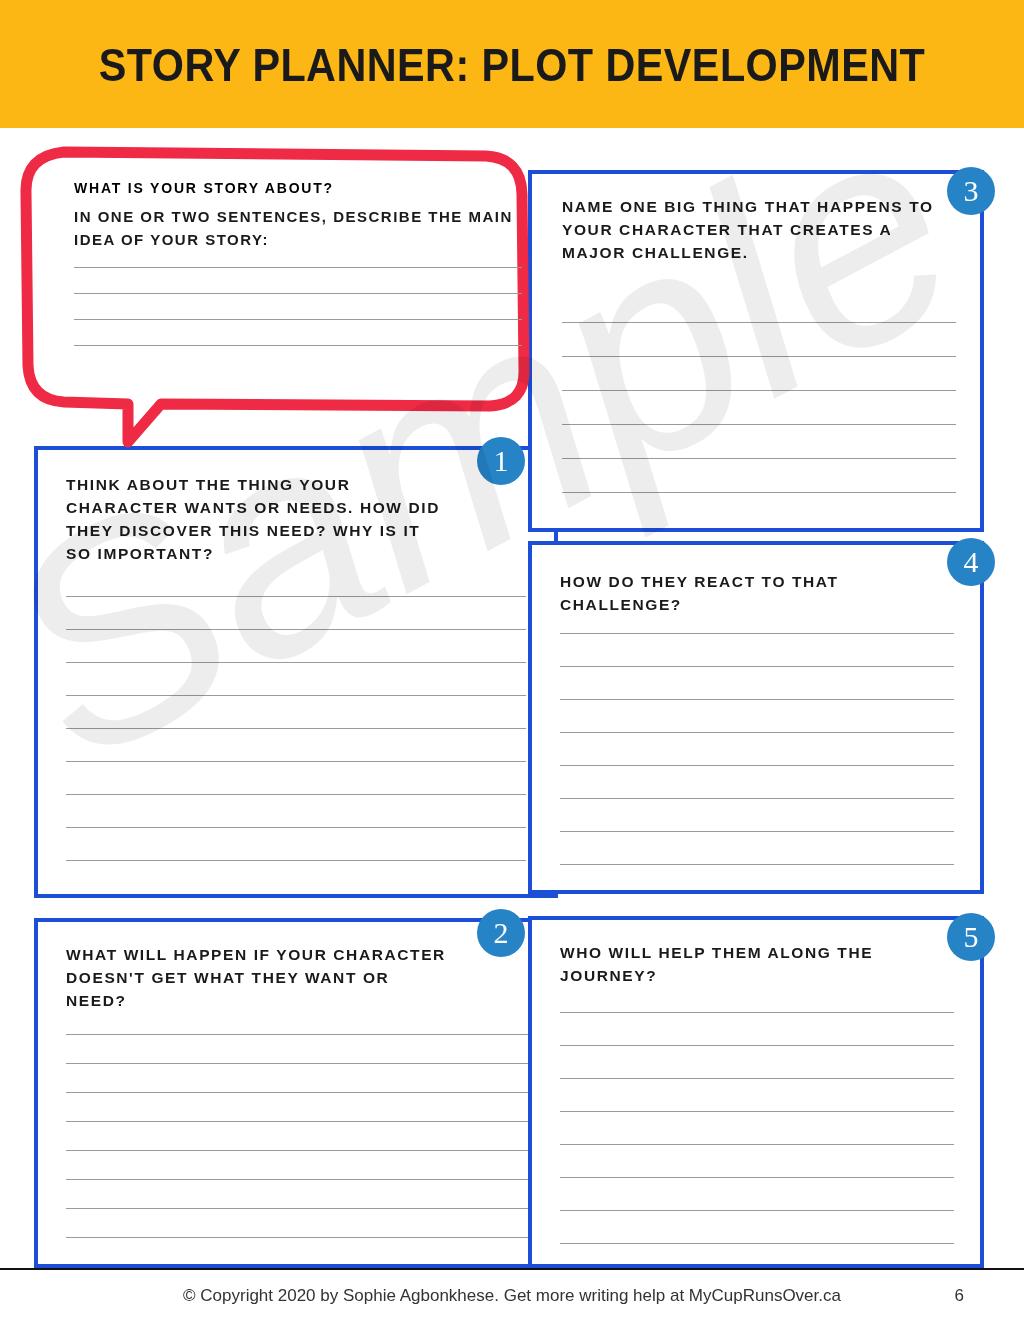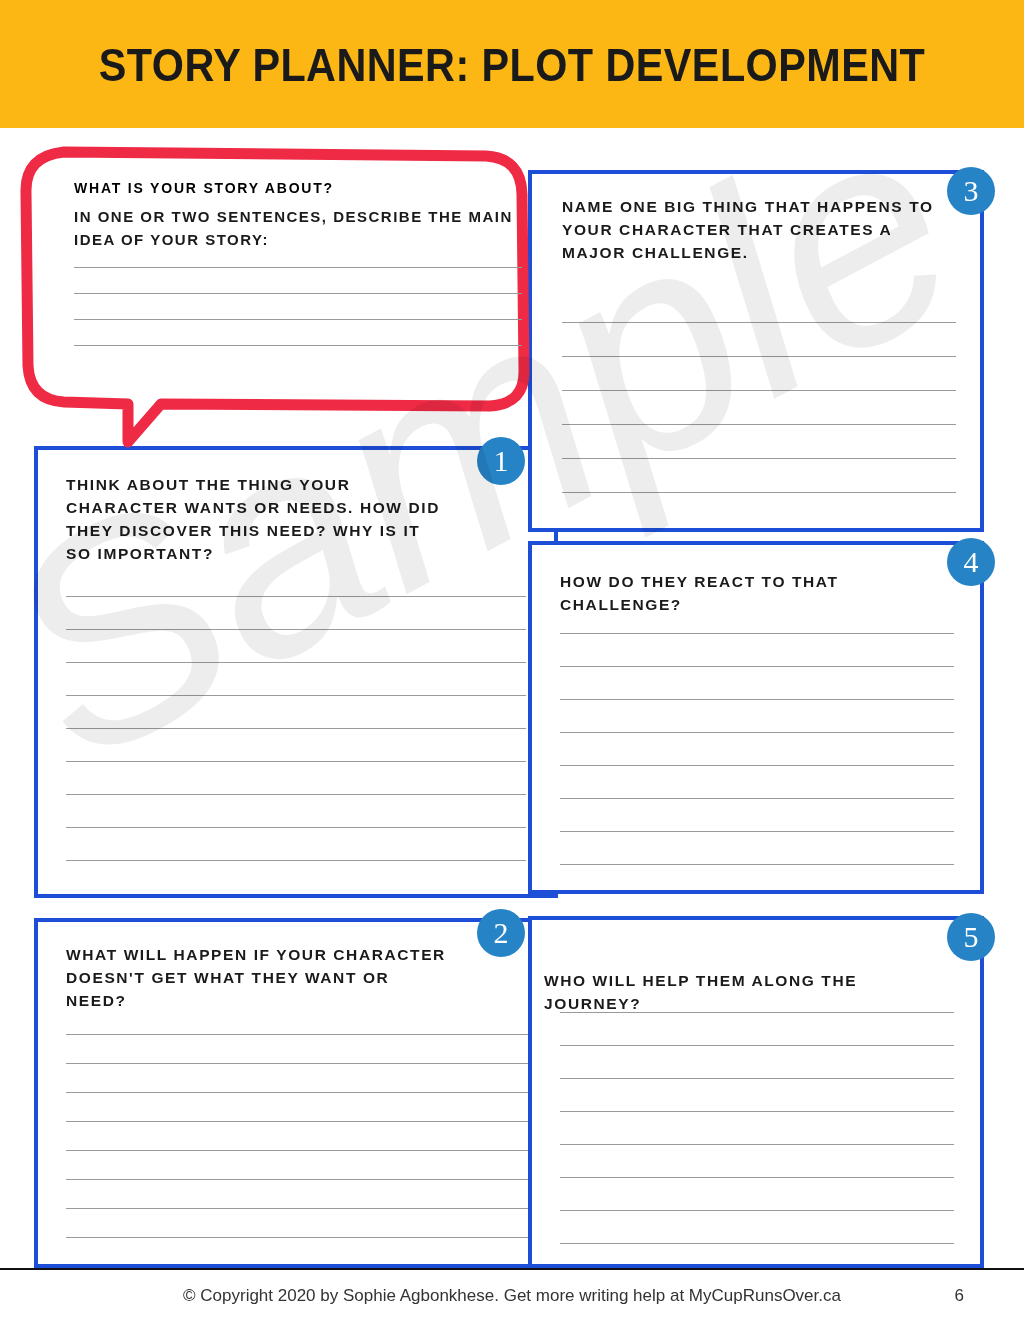--- a/index.html
+++ b/index.html
@@ -257,21 +257,21 @@
       <div class="line" style="margin-bottom:32px;"></div>
       <div class="line" style="margin-bottom:32px;"></div>
       <div class="line" style="margin-bottom:32px;"></div>
       <div class="line" style="margin-bottom:32px;"></div>
       <div class="line"></div>
     </div>
   </div>
   <div class="badge" style="left:947px; top:538px;">4</div>
 
   <div class="box" style="left:528px; top:916px; width:456px; height:352px;">
-    <div class="q" style="position:absolute; left:12px; top:22px; width:380px;margin-top:28px;">WHO WILL HELP THEM ALONG THE JOURNEY?</div>
+    <div class="q" style="position:absolute; left:28px; top:22px; width:380px;">WHO WILL HELP THEM ALONG THE JOURNEY?</div>
     <div class="lines" style="left:28px; right:26px; top:92px;">
       <div class="line" style="margin-bottom:32px;"></div>
       <div class="line" style="margin-bottom:32px;"></div>
       <div class="line" style="margin-bottom:32px;"></div>
       <div class="line" style="margin-bottom:32px;"></div>
       <div class="line" style="margin-bottom:32px;"></div>
       <div class="line" style="margin-bottom:32px;"></div>
       <div class="line" style="margin-bottom:32px;"></div>
       <div class="line"></div>
     </div>

